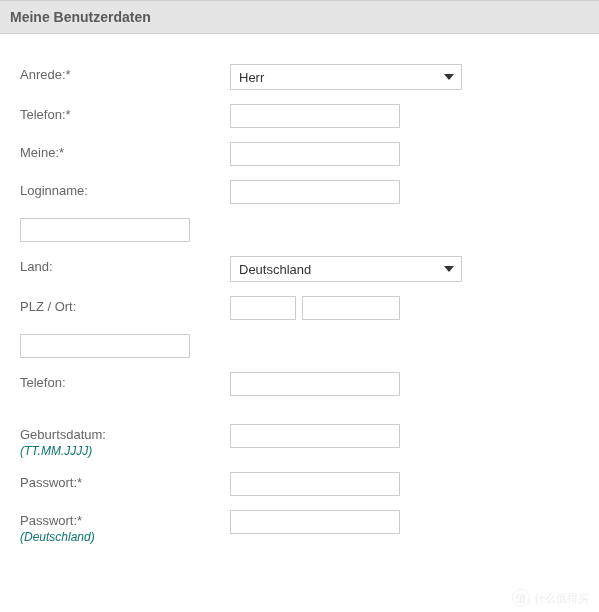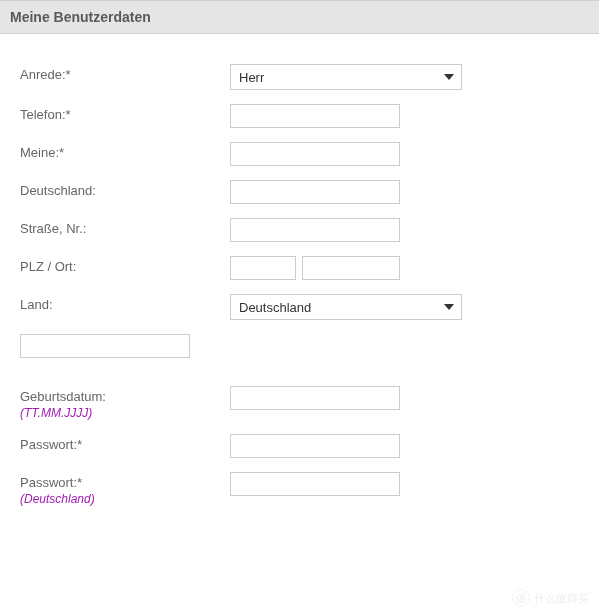--- a/index.html
+++ b/index.html
@@ -37,21 +37,21 @@
       margin-top: 28px;
     }
     .form-label {
       width: 210px;
       padding-top: 3px;
       color: #666666;
     }
     .form-label .hint {
       font-style: italic;
       font-size: 12px;
-      color: #a21caf;
+      color: #0f766e;
       display: block;
       margin-top: 2px;
     }
     .form-control-wrap {
       flex: 1;
       display: flex;
       gap: 6px;
     }
     .text-input {
       border: 1px solid #cccccc;
@@ -146,61 +146,66 @@
   </div>
 
   <div class="form-row">
     <div class="form-label">Meine:*</div>
     <div class="form-control-wrap">
       <input type="text" class="text-input" value="" style="">
     </div>
   </div>
 
   <div class="form-row">
-    <div class="form-label">Deutschland:</div>
-    <div class="form-control-wrap">
-      <input type="text" class="text-input" value="" style="">
-    </div>
-  </div>
-
-  <div class="form-row">
-    <div class="form-label">Straße, Nr.:</div>
-    <div class="form-control-wrap">
-      <input type="text" class="text-input" value="" style="">
-    </div>
-  </div>
-
-  <div class="form-row">
-    <div class="form-label">PLZ / Ort:</div>
-    <div class="form-control-wrap">
-      <input type="text" class="text-input narrow" value="" style="">
-      <input type="text" class="text-input mid" value="" style="">
+    <div class="form-label">Loginname:</div>
+    <div class="form-control-wrap">
+      <input type="text" class="text-input" value="" style="">
+    </div>
+  </div>
+
+  <div class="form-row">
+    <div class="form-control-wrap">
+      <input type="text" class="text-input" value="" style="">
     </div>
   </div>
 
   <div class="form-row">
     <div class="form-label">Land:</div>
     <div class="form-control-wrap">
       <div class="select-wrap">
         <div class="select-display">Deutschland</div>
         <span class="select-arrow">
           <svg width="10" height="6" viewBox="0 0 10 6">
               <path d="M0 0 L5 6 L10 0 Z" fill="#333"></path>
             </svg>
         </span>
       </div>
     </div>
   </div>
 
   <div class="form-row">
-    <div class="form-control-wrap">
-      <input type="text" class="text-input" value="" style="">
-    </div>
-  </div>
-
+    <div class="form-label">PLZ / Ort:</div>
+    <div class="form-control-wrap">
+      <input type="text" class="text-input narrow" value="" style="">
+      <input type="text" class="text-input mid" value="" style="">
+    </div>
+  </div>
+
+  <div class="form-row">
+    <div class="form-control-wrap">
+      <input type="text" class="text-input" value="" style="">
+    </div>
+  </div>
+
+  <div class="form-row">
+    <div class="form-label">Telefon:</div>
+    <div class="form-control-wrap">
+      <input type="text" class="text-input" value="" style="">
+    </div>
+  </div>
 
   <div class="form-row extra-margin">
     <div class="form-label">
       <span>Geburtsdatum:</span>
       <span class="hint">(TT.MM.JJJJ)</span>
     </div>
     <div class="form-control-wrap">
       <input type="text" class="text-input" value="" style="">
     </div>
   </div>

